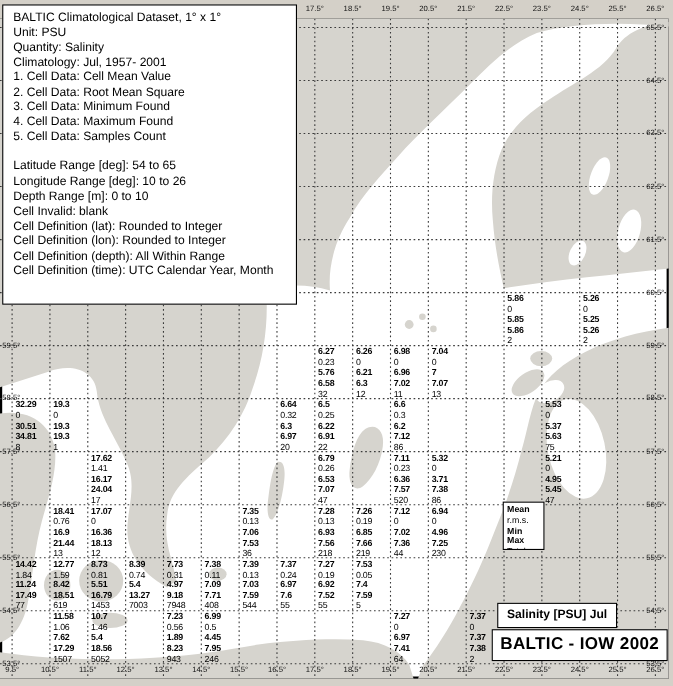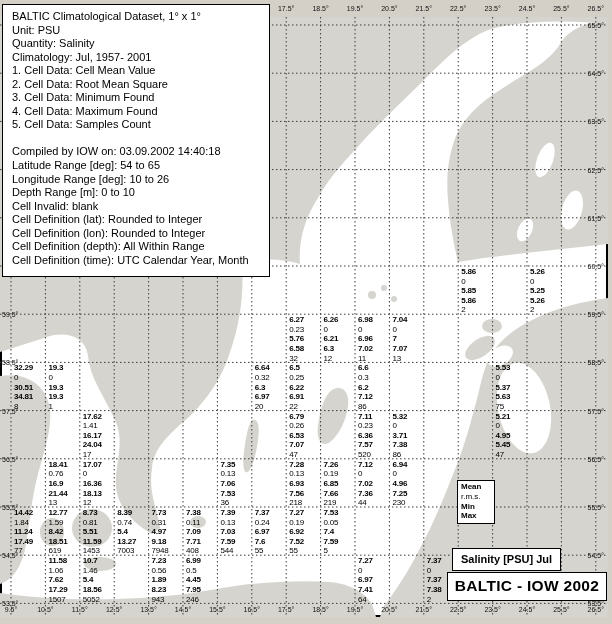--- a/index.html
+++ b/index.html
@@ -29,21 +29,21 @@
   #infobox{
     position:absolute;left:2px;top:4px;width:268px;height:273px;
     background:#fff;border:1px solid #000;box-sizing:border-box;
     font-size:11px;line-height:13.55px;color:#000;
     padding:5px 0 0 9px;white-space:nowrap;overflow:hidden;
   }
   #infobox div{min-height:13.55px;}
   #legendbox{
     position:absolute;left:457px;top:456px;width:38px;height:44px;
     background:#fff;border:1px solid #000;box-sizing:border-box;
-    font-size:8px;line-height:9.8px;padding:1px 0 0 3px;overflow:hidden;margin-top:24px;
+    font-size:8px;line-height:9.8px;padding:1px 0 0 3px;overflow:hidden;
   }
   #legendbox .b{font-weight:bold;}
   #salbox{
     position:absolute;left:452px;top:548px;width:109px;height:23px;
     background:#fff;border:1px solid #000;box-sizing:border-box;
     font-weight:bold;font-size:11px;line-height:20px;text-align:center;
   }
   #brandbox{
     position:absolute;left:447px;top:572px;width:160px;height:29px;
     background:#fff;border:1px solid #000;box-sizing:border-box;
@@ -179,21 +179,20 @@
     <div>BALTIC Climatological Dataset, 1° x 1°</div>
     <div>Unit: PSU</div>
     <div>Quantity: Salinity</div>
     <div>Climatology: Jul, 1957- 2001</div>
     <div>1. Cell Data: Cell Mean Value</div>
     <div>2. Cell Data: Root Mean Square</div>
     <div>3. Cell Data: Minimum Found</div>
     <div>4. Cell Data: Maximum Found</div>
     <div>5. Cell Data: Samples Count</div>
     <div></div>
-    <div>Compiled by IOW on: 03.09.2002 14:40:18</div>
     <div>Latitude Range [deg]: 54 to 65</div>
     <div>Longitude Range [deg]: 10 to 26</div>
     <div>Depth Range [m]: 0 to 10</div>
     <div>Cell Invalid: blank</div>
     <div>Cell Definition (lat): Rounded to Integer</div>
     <div>Cell Definition (lon): Rounded to Integer</div>
     <div>Cell Definition (depth): All Within Range</div>
     <div>Cell Definition (time): UTC Calendar Year, Month</div>
   </div>
 
@@ -428,21 +427,21 @@
       <div class="b">12.77</div>
       <div>1.59</div>
       <div class="b">8.42</div>
       <div class="b">18.51</div>
       <div>619</div>
     </div>
     <div class="cell" style="left: 82.8px; top: 508px;">
       <div class="b">8.73</div>
       <div>0.81</div>
       <div class="b">5.51</div>
-      <div class="b">11.59</div>
+      <div class="b">16.79</div>
       <div>1453</div>
     </div>
     <div class="cell" style="left: 117.2px; top: 508px;">
       <div class="b">8.39</div>
       <div>0.74</div>
       <div class="b">5.4</div>
       <div class="b">13.27</div>
       <div>7003</div>
     </div>
     <div class="cell" style="left: 151.6px; top: 508px;">

